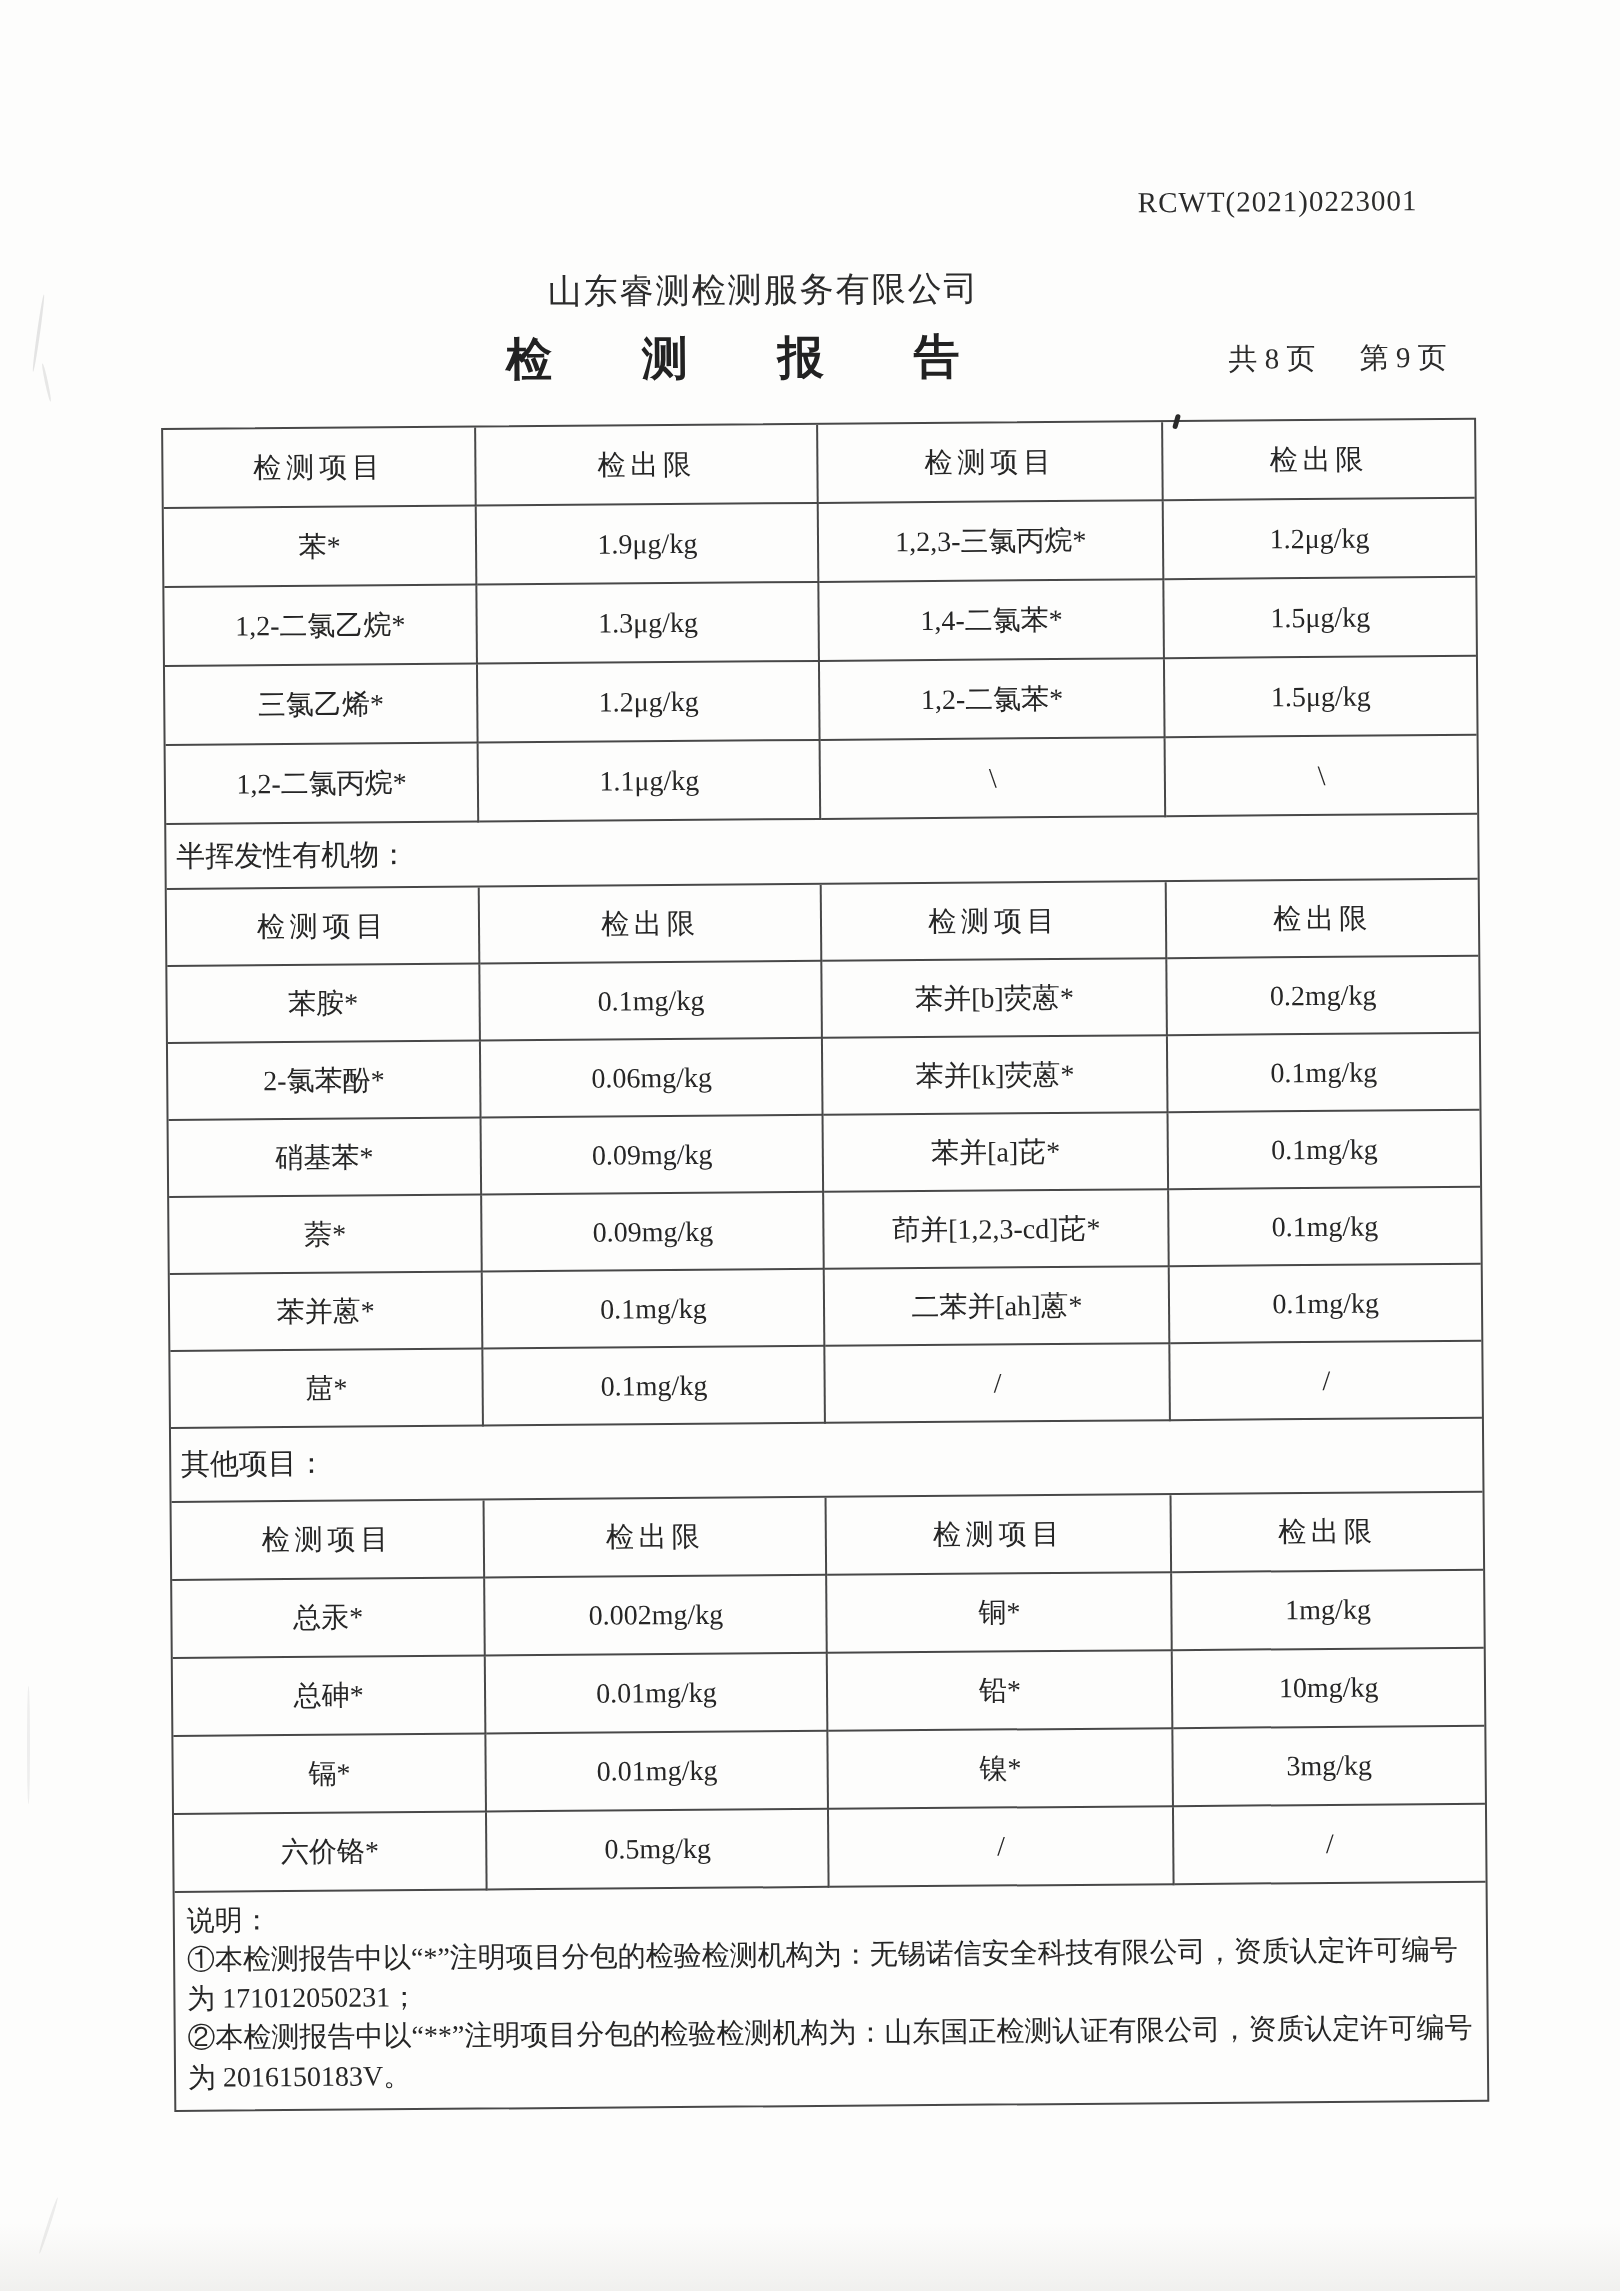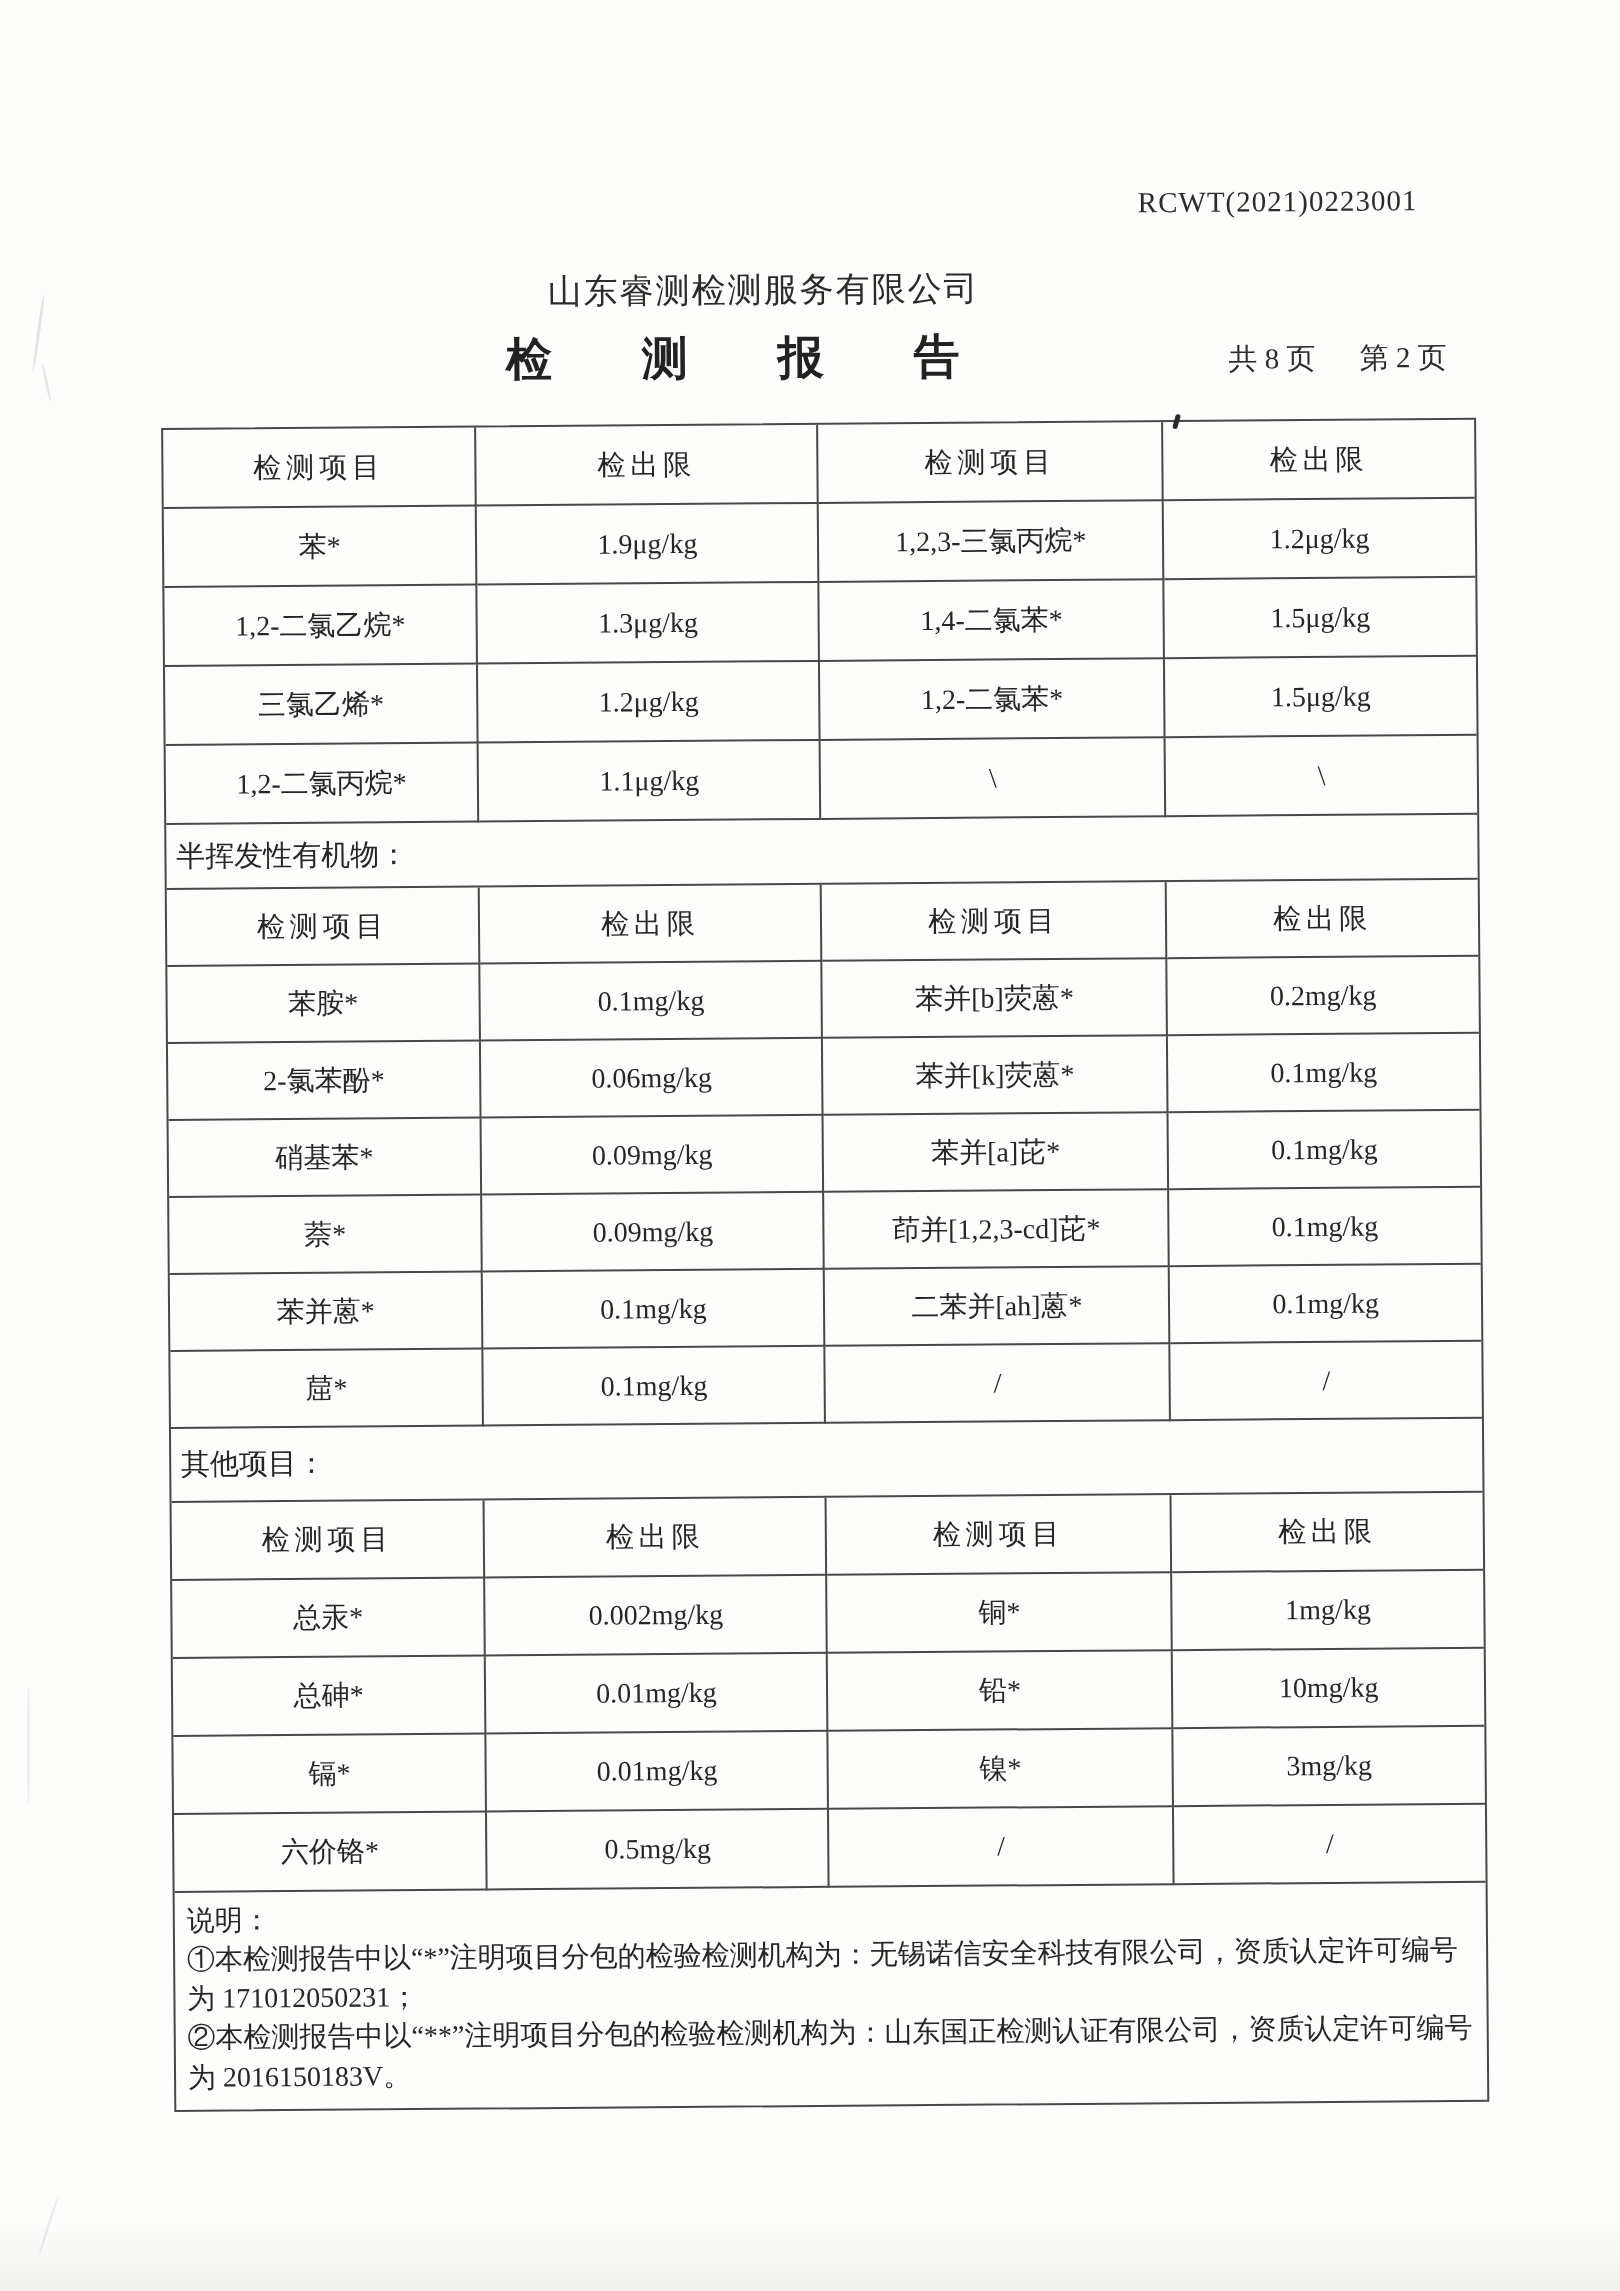--- a/index.html
+++ b/index.html
@@ -65,21 +65,21 @@
 <body>
 
 <div class="page">
   <div class="content">
 
     <div class="report-no">RCWT(2021)0223001</div>
     <div class="company">山东睿测检测服务有限公司</div>
     <div class="title">检 测 报 告</div>
     <div class="page-info">
       <span class="pg1">共 8 页</span>
-      <span class="pg2">第 2 页</span>
+      <span class="pg2">第 9 页</span>
     </div>
 
     <div class="doc-table">
 
       <div class="grid grid-t1">
         <div class="row">
           <div class="cell hdr">检测项目</div>
           <div class="cell hdr">检出限</div>
           <div class="cell hdr">检测项目</div>
           <div class="cell hdr">检出限</div>

